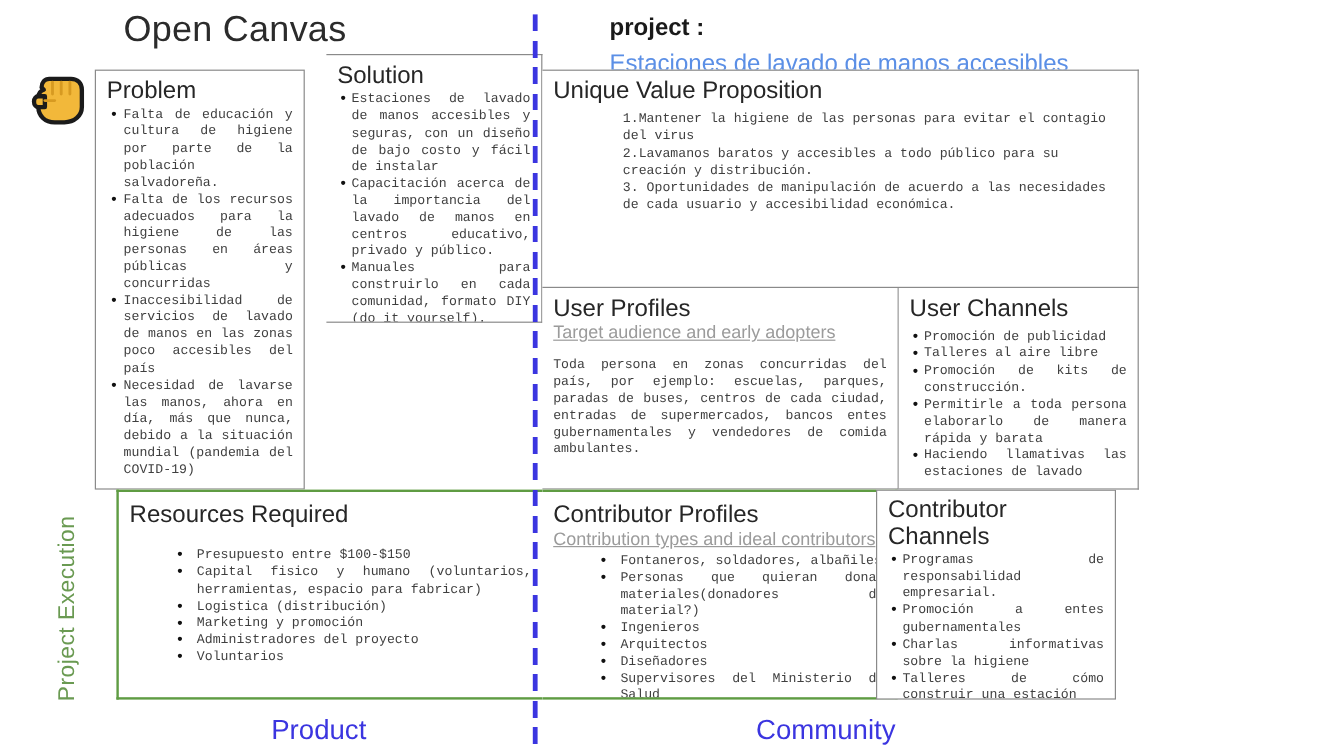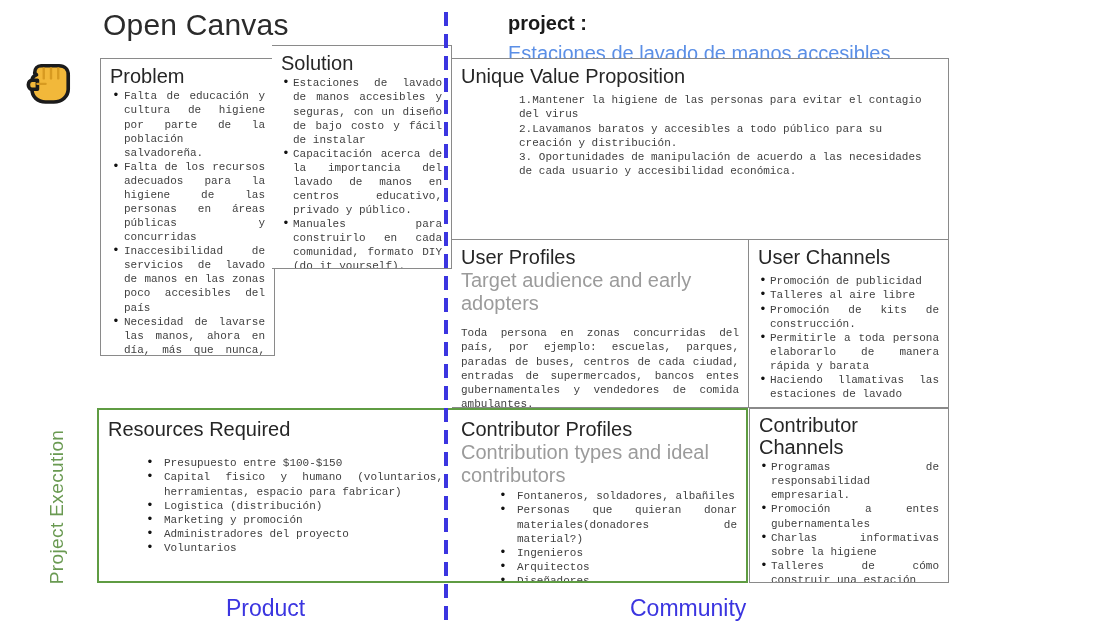--- a/index.html
+++ b/index.html
@@ -62,22 +62,22 @@
   .box.green { border: 2px solid #5f9c43; }
   .box.noleft  { border-left: none; }
   .box.notop   { border-top: none; }
 
   .box-title {
     font-size: 20px; font-weight: 400; color: #262626;
     line-height: 1.12; margin-bottom: 2px;
   }
   .box-title.wrap2 { line-height: 1.08; }
   .box-sub {
-    font-size: 20px; color: #9b9b9b; line-height: 1.15;
-    margin-top: -1px; margin-bottom: 6px;
+    font-size: 15px; color: #9b9b9b; line-height: 1.15;
+    margin-top: -1px; margin-bottom: 6px; text-decoration: underline;
   }
 
   .mono {
     font-family: "Liberation Mono", "DejaVu Sans Mono", monospace;
     font-size: 11px; color: #3f3f3f; line-height: 1.28;
   }
   ul.mono { list-style: none; }
   ul.mono > li {
     position: relative; padding-left: 14px; margin-bottom: 0px;
     text-align: justify;
@@ -127,21 +127,21 @@
       </g>
       <path d="M17 34h9" stroke="#d79a21" stroke-width="2.6" stroke-linecap="round"></path>
     </svg>
   </div>
 
   <div class="side-label-exec">Project Execution</div>
 
   <div class="bottom-label product">Product</div>
   <div class="bottom-label community">Community</div>
 
-  <div class="box" style="left:100px; top:58px; width:175px; height:298px;">
+  <div class="box" style="left:79px; top:58px; width:175px; height:350px;">
     <div class="box-title">Problem</div>
     <ul class="mono">
       <li>Falta de educación y cultura de higiene por parte de la población salvadoreña.</li>
       <li>Falta de los recursos adecuados para la higiene de las personas en áreas públicas y concurridas</li>
       <li>Inaccesibilidad de servicios de lavado de manos en las zonas poco accesibles del país</li>
       <li>Necesidad de lavarse las manos, ahora en día, más que nunca, debido a la situación mundial (pandemia del COVID-19)</li>
     </ul>
   </div>
 
   <div class="box noleft" style="left:272px; top:45px; width:180px; height:224px;">
@@ -198,21 +198,21 @@
     <ul class="mono indent" style="margin-top:2px;">
       <li>Fontaneros, soldadores, albañiles</li>
       <li>Personas que quieran donar materiales(donadores de material?)</li>
       <li>Ingenieros</li>
       <li>Arquitectos</li>
       <li>Diseñadores</li>
       <li>Supervisores del Ministerio de Salud</li>
     </ul>
   </div>
 
-  <div class="box" style="left:749px; top:408px; width:200px; height:175px;">
+  <div class="box" style="left:730px; top:408px; width:200px; height:175px;">
     <div class="box-title wrap2" style="width:120px;">Contributor Channels</div>
     <ul class="mono tight" style="margin-top:1px;">
       <li>Programas de responsabilidad empresarial.</li>
       <li>Promoción a entes gubernamentales</li>
       <li>Charlas informativas sobre la higiene</li>
       <li>Talleres de cómo construir una estación</li>
     </ul>
   </div>
 
   <div class="divider-dashed"></div>

